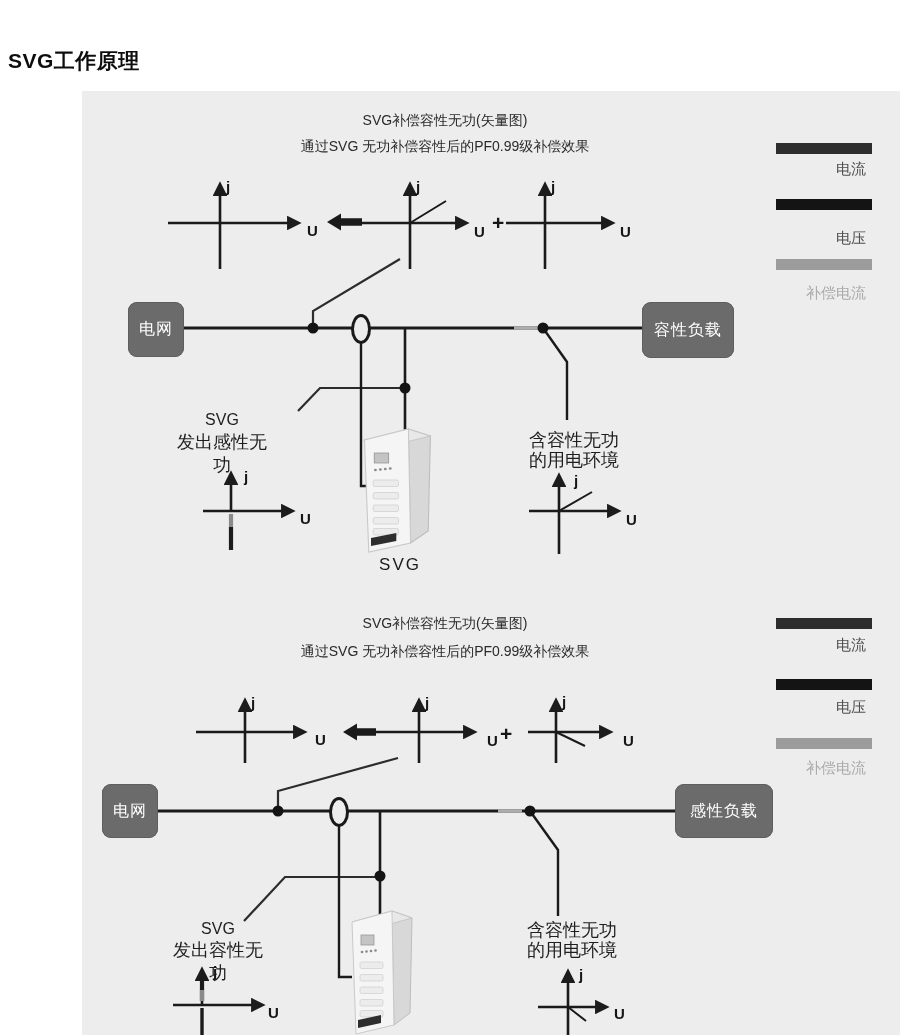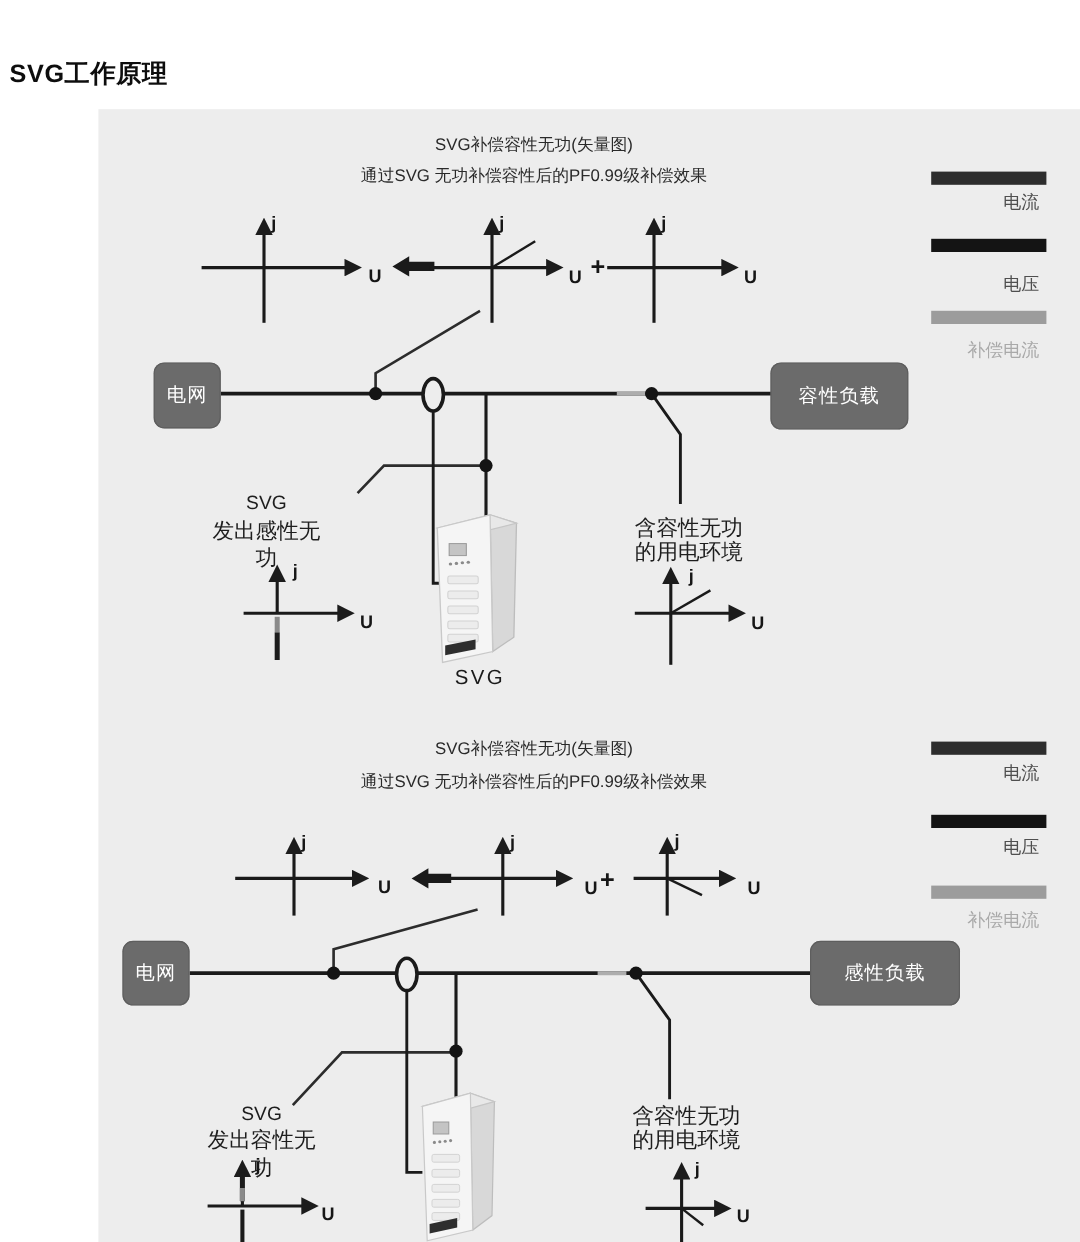--- a/index.html
+++ b/index.html
@@ -178,21 +178,21 @@
   <div class="abs axis" style="left:307px;top:183px">U</div>
   <div class="abs axis" style="left:416px;top:139px">j</div>
   <div class="abs axis" style="left:474px;top:184px">U</div>
   <div class="abs plus" style="left:492px;top:172px">+</div>
   <div class="abs axis" style="left:551px;top:139px">j</div>
   <div class="abs axis" style="left:620px;top:184px">U</div>
 
   <div class="abs box" style="left:128px;top:262px;width:56px;height:55px">
     <span>电网</span>
   </div>
-  <div class="abs box" style="left:642px;top:262px;width:115px;height:56px">
+  <div class="abs box" style="left:642px;top:262px;width:92px;height:56px">
     <span>容性负载</span>
   </div>
 
   <div class="abs lbl center" style="left:172px;top:370px;font-size:16px">SVG</div>
   <div class="abs lbl center" style="left:172px;top:391px">发出感性无功</div>
 
   <div class="abs axis" style="left:244px;top:429px">j</div>
   <div class="abs axis" style="left:300px;top:471px">U</div>
 
   <div class="abs lbl" style="left:529px;top:389px">含容性无功</div>
@@ -219,21 +219,21 @@
   <div class="abs axis" style="left:315px;top:692px">U</div>
   <div class="abs axis" style="left:425px;top:655px">j</div>
   <div class="abs axis" style="left:487px;top:693px">U</div>
   <div class="abs plus" style="left:500px;top:683px">+</div>
   <div class="abs axis" style="left:562px;top:654px">j</div>
   <div class="abs axis" style="left:623px;top:693px">U</div>
 
   <div class="abs box" style="left:102px;top:744px;width:56px;height:54px">
     <span>电网</span>
   </div>
-  <div class="abs box" style="left:675px;top:744px;width:125px;height:54px">
+  <div class="abs box" style="left:675px;top:744px;width:98px;height:54px">
     <span>感性负载</span>
   </div>
 
   <div class="abs lbl center" style="left:168px;top:879px;font-size:16px">SVG</div>
   <div class="abs lbl center" style="left:168px;top:899px">发出容性无功</div>
 
   <div class="abs axis" style="left:213px;top:924px">j</div>
   <div class="abs axis" style="left:268px;top:965px">U</div>
 
   <div class="abs lbl" style="left:527px;top:879px">含容性无功</div>

